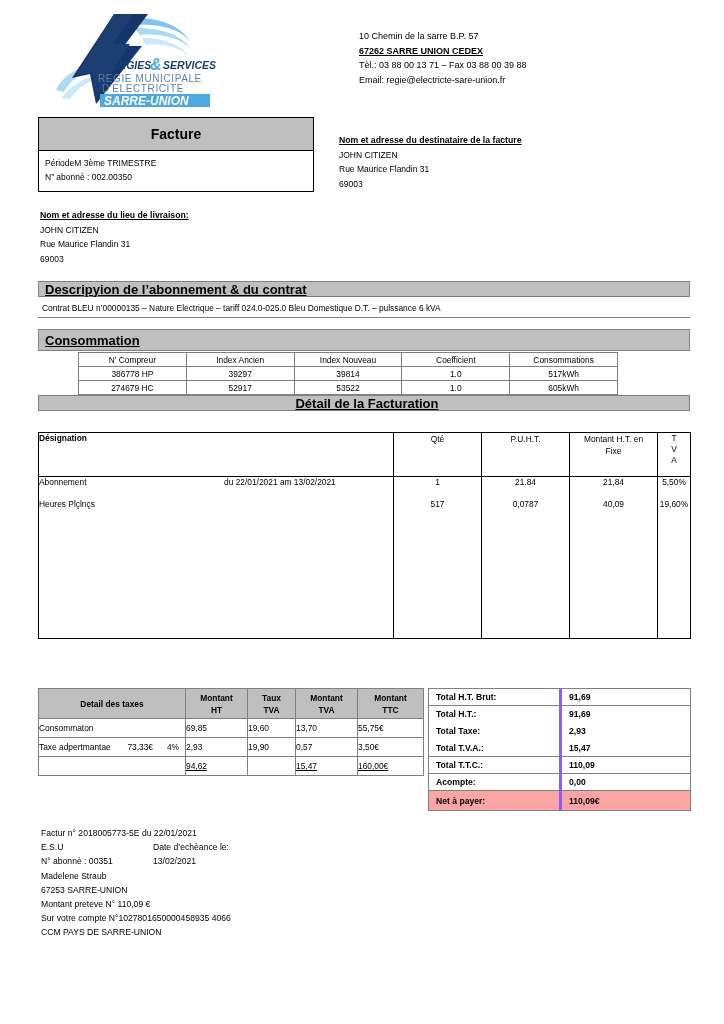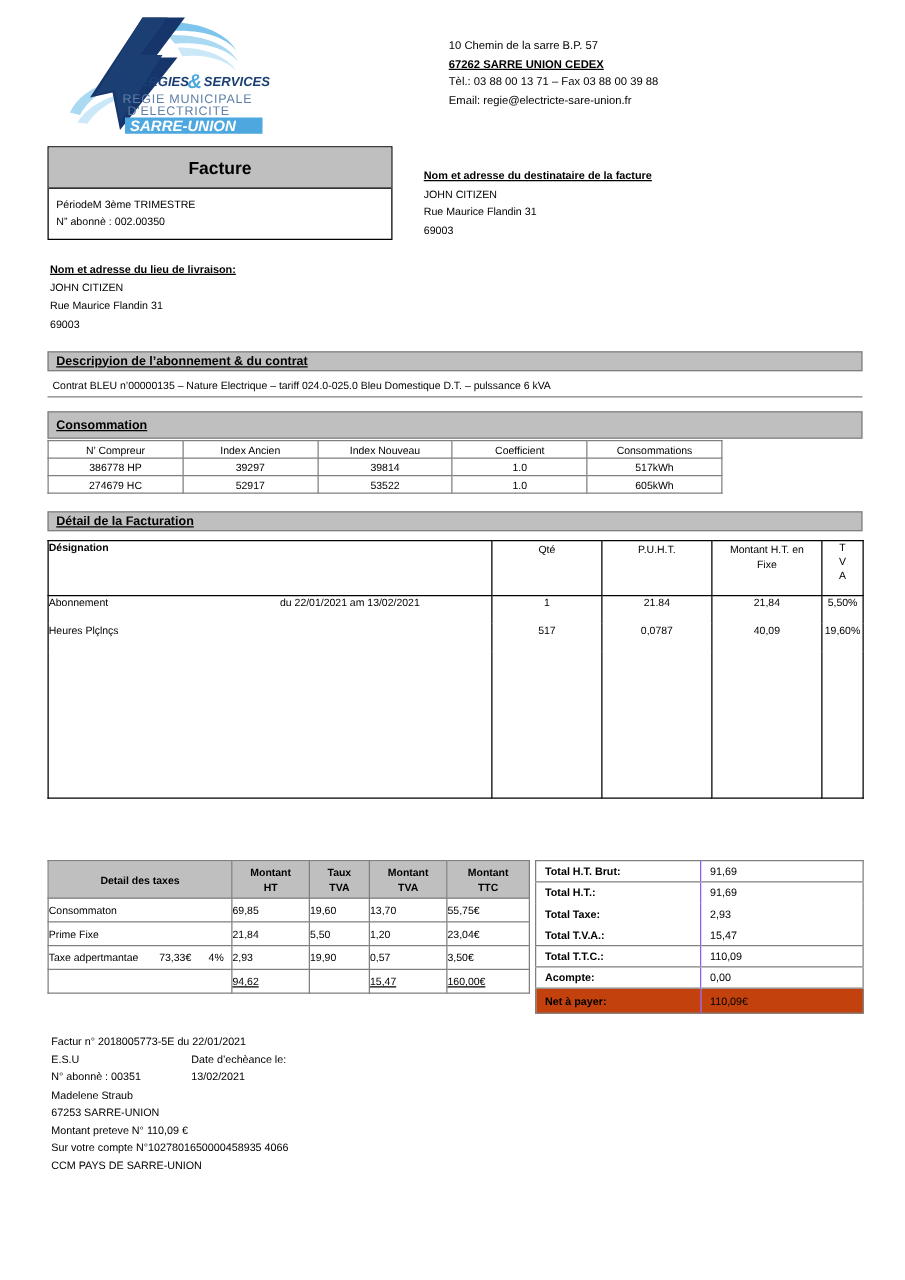--- a/index.html
+++ b/index.html
@@ -62,36 +62,36 @@
   .delivery .hdr { font-weight: bold; text-decoration: underline; font-size: 8.7px; }
 
   
   .band {
     position: absolute; left: 38px; width: 652px;
     background: #bfbfbf; border: 1px solid #808080;
     height: 16px; display: flex; align-items: center;
     padding-left: 6px;
   }
   .band span {
-    font-weight: bold; text-decoration: underline; font-size: 10px;
+    font-weight: bold; text-decoration: underline; font-size: 13px;
   }
 
   .contract-line {
     position: absolute; left: 42px; width: 652px;
     font-size: 8.4px;
   }
   .contract-rule {
     position: absolute; left: 38px; width: 652px;
     border-bottom: 1px solid #808080; height: 0;
   }
 
   
   table { border-collapse: collapse; }
   .consumption-wrap { position: absolute; left: 38px; top: 352px; width: 652px; }
-  .consumption-wrap table { width: 540px; table-layout: fixed; }
+  .consumption-wrap table { width: 540px; table-layout: fixed; margin-left: 40px; }
   .consumption-wrap th, .consumption-wrap td {
     border: 1px solid #808080; height: 14px;
     text-align: center; font-weight: normal; font-size: 8.4px;
     padding: 0;
   }
   .consumption-wrap th { background: #ffffff; }
 
   
   .billing-wrap { position: absolute; left: 38px; top: 432px; width: 652px; }
   .billing-wrap table { width: 652px; table-layout: fixed; }
@@ -131,22 +131,22 @@
   .tx-total td { border-top: 1px solid #808080; text-decoration: underline; }
 
   
   .totals-wrap { position: absolute; left: 428px; top: 688px; width: 262px; }
   .totals-wrap table { width: 262px; table-layout: fixed; border: 1px solid #808080; }
   .totals-wrap td {
     padding: 0 0 0 7px; font-size: 8.6px; font-weight: bold; height: 17px;
     border: none;
   }
   .totals-wrap tr.grp-end td { border-bottom: 1px solid #808080; }
-  .totals-wrap td.val { border-left: 1px solid #8b5cf6; font-weight: normal; }
-  .totals-wrap tr.net td { background: #c2410c; height: 20px; }
+  .totals-wrap td.val { border-left: 3px solid #8b5cf6; font-weight: bold; }
+  .totals-wrap tr.net td { background: #fca5a5; height: 20px; }
 
   
   .footer {
     position: absolute; left: 41px; top: 826px;
     font-size: 8.6px; line-height: 14.2px;
   }
   .footer .row2 { display: flex; }
   .footer .row2 .l { width: 112px; }
 </style>
 </head>
@@ -243,21 +243,21 @@
           <td>274679 HC</td>
           <td>52917</td>
           <td>53522</td>
           <td>1.0</td>
           <td>605kWh</td>
         </tr>
       </tbody>
     </table>
   </div>
 
-  <div class="band" style="top:409px;">
+  <div class="band" style="top:395px;justify-content:center;">
     <span>Détail de la Facturation</span>
   </div>
 
   <div class="billing-wrap">
     <table>
       <colgroup>
         <col style="width:355px">
           <col style="width:88px">
           <col style="width:88px">
         <col style="width:88px">
@@ -347,27 +347,20 @@
       </thead>
       <tbody>
         <tr>
           <td class="tx-label">Consommaton</td>
           <td class="tx-val">69,85</td>
           <td class="tx-val">19,60</td>
           <td class="tx-val">13,70</td>
           <td class="tx-val">55,75€</td>
         </tr>
         <tr>
-          <td class="tx-label">Prime Fixe</td>
-          <td class="tx-val">21,84</td>
-          <td class="tx-val">5,50</td>
-          <td class="tx-val">1,20</td>
-          <td class="tx-val">23,04€</td>
-        </tr>
-        <tr>
           <td class="tx-label">
             <div class="tx-split">
               <span class="a">Taxe adpertmantae</span>
               <span class="b">73,33€</span>
               <span class="c">4%</span>
             </div>
           </td>
           <td class="tx-val">2,93</td>
           <td class="tx-val">19,90</td>
           <td class="tx-val">0,57</td>

